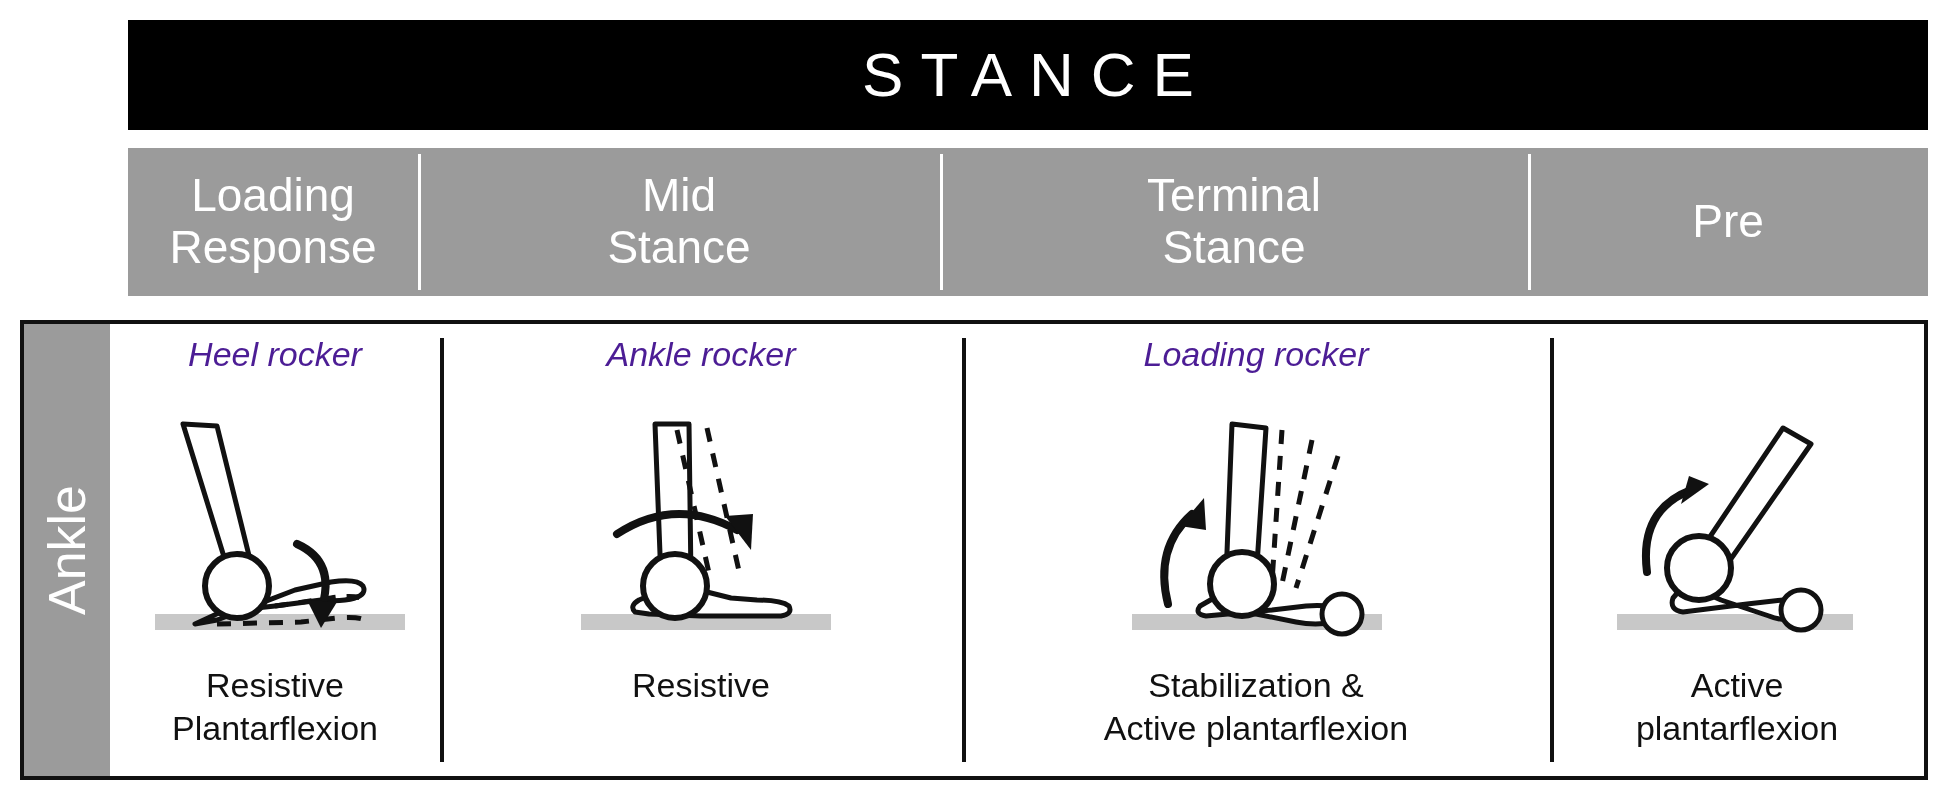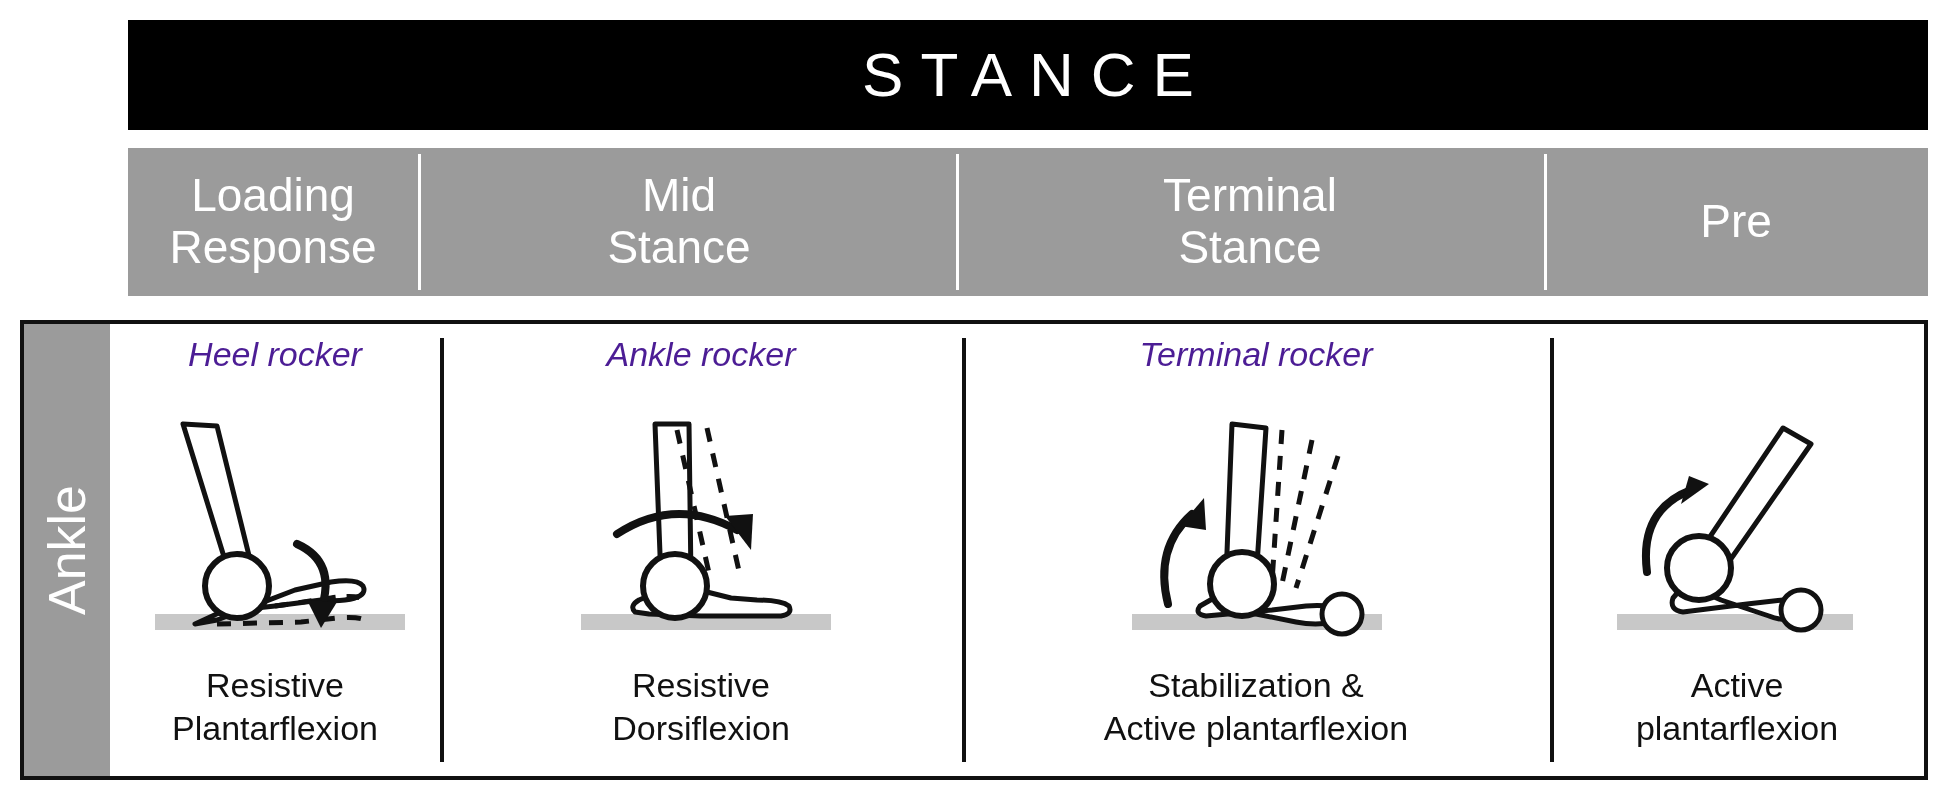--- a/index.html
+++ b/index.html
@@ -167,21 +167,21 @@
 
   <div class="phase-header">
     <div class="phase-cell" style="flex:0 0 290px;border-radius:17px;">
       <span class="phase-line">Loading</span>
       <span class="phase-line">Response</span>
     </div>
     <div class="phase-cell" style="flex:0 0 522px;">
       <span class="phase-line">Mid</span>
       <span class="phase-line">Stance</span>
     </div>
-    <div class="phase-cell" style="flex:0 0 588px;margin-left:16px;">
+    <div class="phase-cell" style="flex:0 0 588px;">
       <span class="phase-line">Terminal</span>
       <span class="phase-line">Stance</span>
     </div>
     <div class="phase-cell" style="flex:1 1 auto;">
       <span class="phase-line">Pre</span>
     </div>
   </div>
 
   <div class="body-frame">
 
@@ -236,26 +236,25 @@
                      L150,232 Z" fill="#ffffff" stroke="#111111" stroke-width="5" stroke-linejoin="round"></path>
 
             <circle cx="124" cy="202" r="32" fill="#ffffff" stroke="#111111" stroke-width="6"></circle>
 
             <path d="M66,150 Q124,112 186,146" fill="none" stroke="#111111" stroke-width="8" stroke-linecap="round"></path>
             <polygon points="200,166 174,132 202,130" fill="#111111"></polygon>
           </svg>
         </div>
         <div class="panel-caption">
           <span class="cap-line">Resistive</span>
-          <span class="cap-line">Dorsiflexion</span>
         </div>
       </div>
 
       <div class="panel" style="flex:0 0 588px;">
-        <div class="rocker-label">Terminal rocker</div>
+        <div class="rocker-label">Loading rocker</div>
         <div class="panel-figure">
           <svg width="320" height="260" viewBox="0 0 320 260">
 
             <rect x="36" y="230" width="250" height="16" fill="#c8c8c8"></rect>
 
             <polygon points="136,40 170,44 160,196 130,194" fill="#ffffff" stroke="#111111" stroke-width="5" stroke-linejoin="round"></polygon>
 
             <path d="M186,46 L176,198" fill="none" stroke="#111111" stroke-width="5" stroke-dasharray="14 12"></path>
             <path d="M216,56 L186,200" fill="none" stroke="#111111" stroke-width="5" stroke-dasharray="14 12"></path>
             <path d="M242,72 L200,204" fill="none" stroke="#111111" stroke-width="5" stroke-dasharray="14 12"></path>

